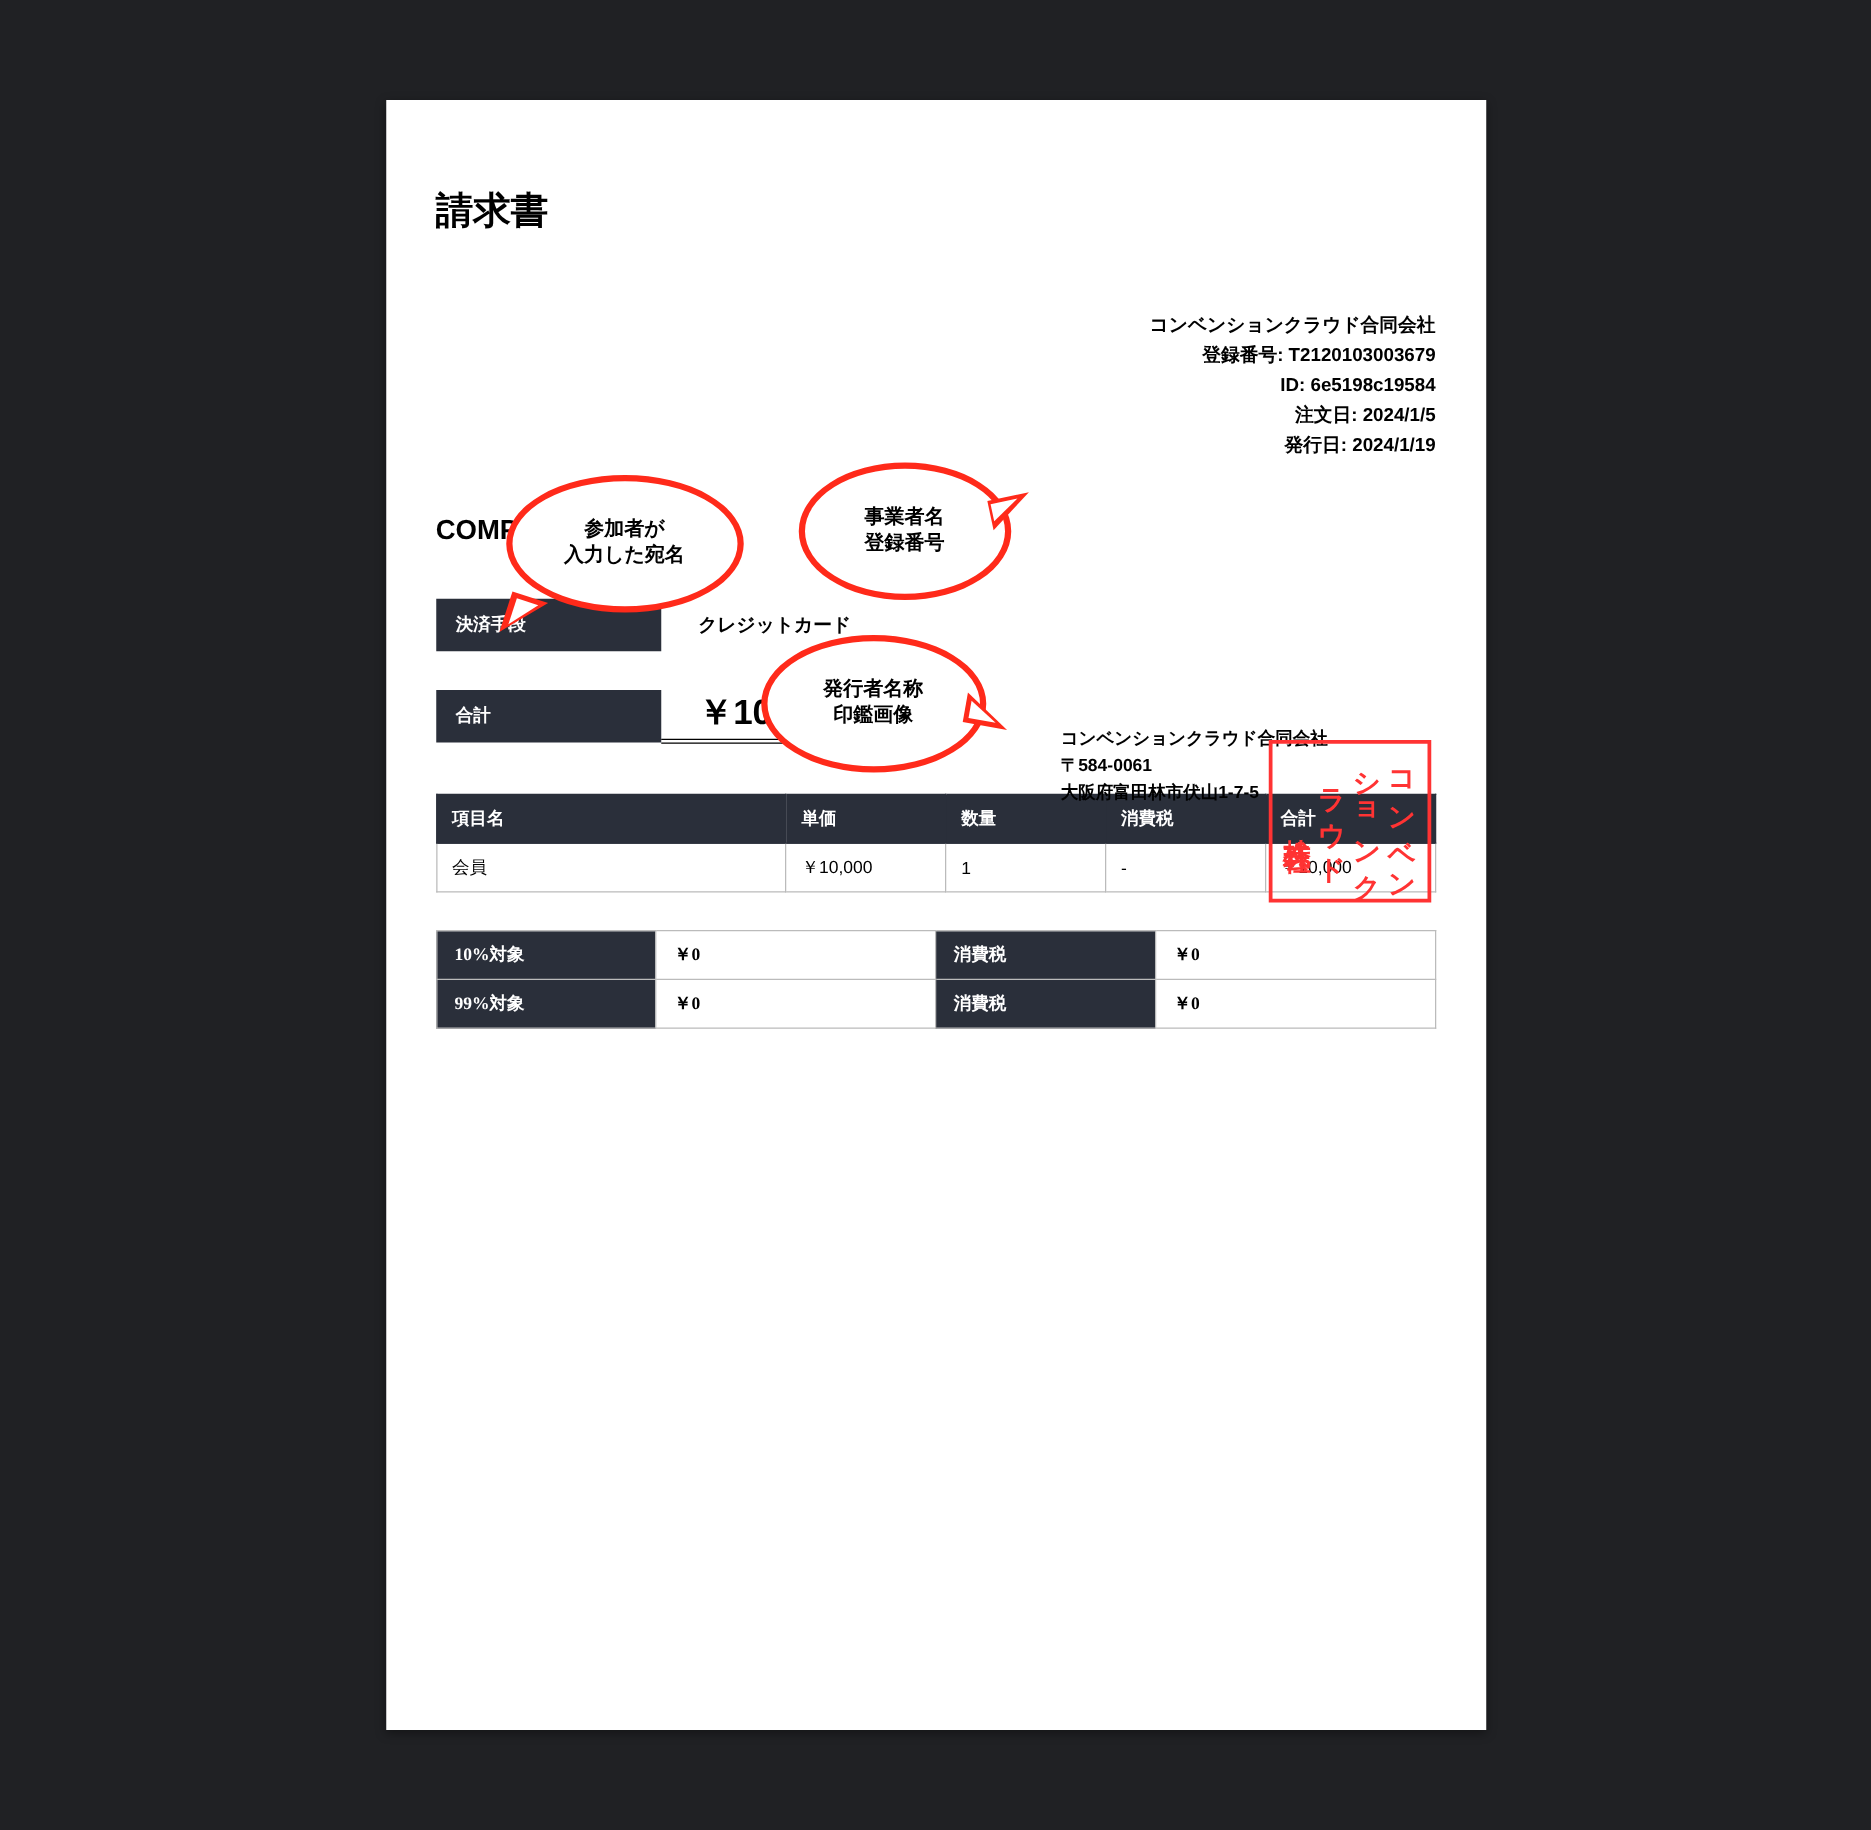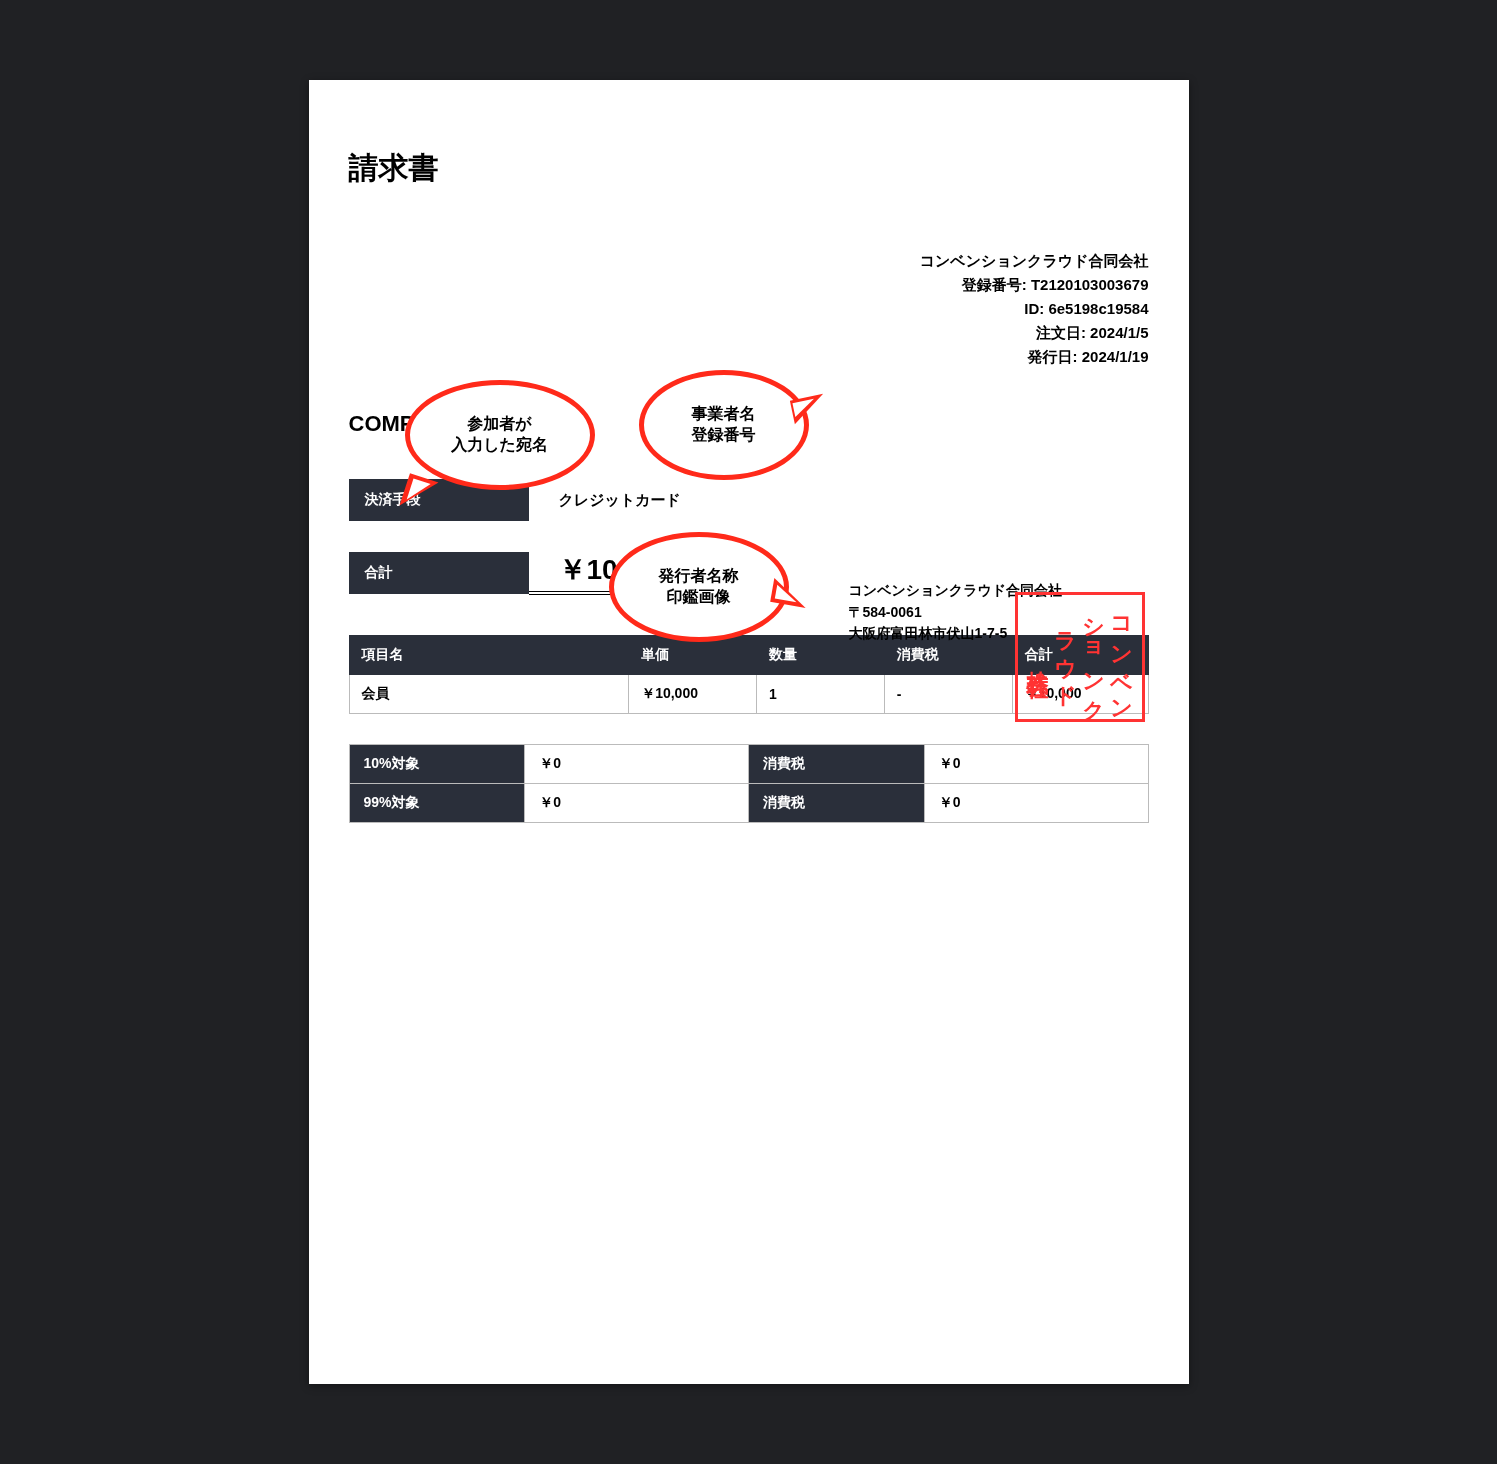--- a/index.html
+++ b/index.html
@@ -110,33 +110,34 @@
     color: #fff;
     text-align: left;
     padding: 10px 12px;
     font-weight: 600;
     border: 1px solid #2a2f3a;
     margin-top: 16px;
   }
   table.items td {
     border: 1px solid #bbb;
     padding: 10px 12px;
-    font-weight: 700;
+    font-weight: 400;
     color: #000;
   }
   table.tax {
     width: 100%;
     border-collapse: collapse;
     margin-top: 30px;
     font-size: 14px;
   }
   table.tax td {
     border: 1px solid #bbb;
     padding: 10px 14px;
     font-weight: 600;
+    font-family: Liberation Serif, serif;
   }
   table.tax td.hdr {
     background: #2a2f3a;
     color: #fff;
     width: 22%;
   }
   table.tax td.val {
     background: #fff;
     color: #000;
     width: 28%;
@@ -179,21 +180,21 @@
     right: -22px; top: 22px;
     border-left: 34px solid #ff2a1a;
     border-bottom: 24px solid transparent;
     transform: rotate(-12deg);
   }
   .bubble.b2 .tail:after{
     content:"";position:absolute;right:10px;top:3px;
     border-left: 22px solid #fff;
     border-bottom: 14px solid transparent;
   }
-  .bubble.b3 { left: 300px; top: 452px; width: 180px; height: 110px; }
+  .bubble.b3 { left: 300px; top: 428px; width: 180px; height: 110px; }
   .bubble.b3 .tail {
     right: -24px; top: 44px;
     border-left: 36px solid #ff2a1a;
     border-top: 24px solid transparent;
     transform: rotate(10deg);
   }
   .bubble.b3 .tail:after{
     content:"";position:absolute;right:10px;top:-18px;
     border-left: 22px solid #fff;
     border-top: 14px solid transparent;

